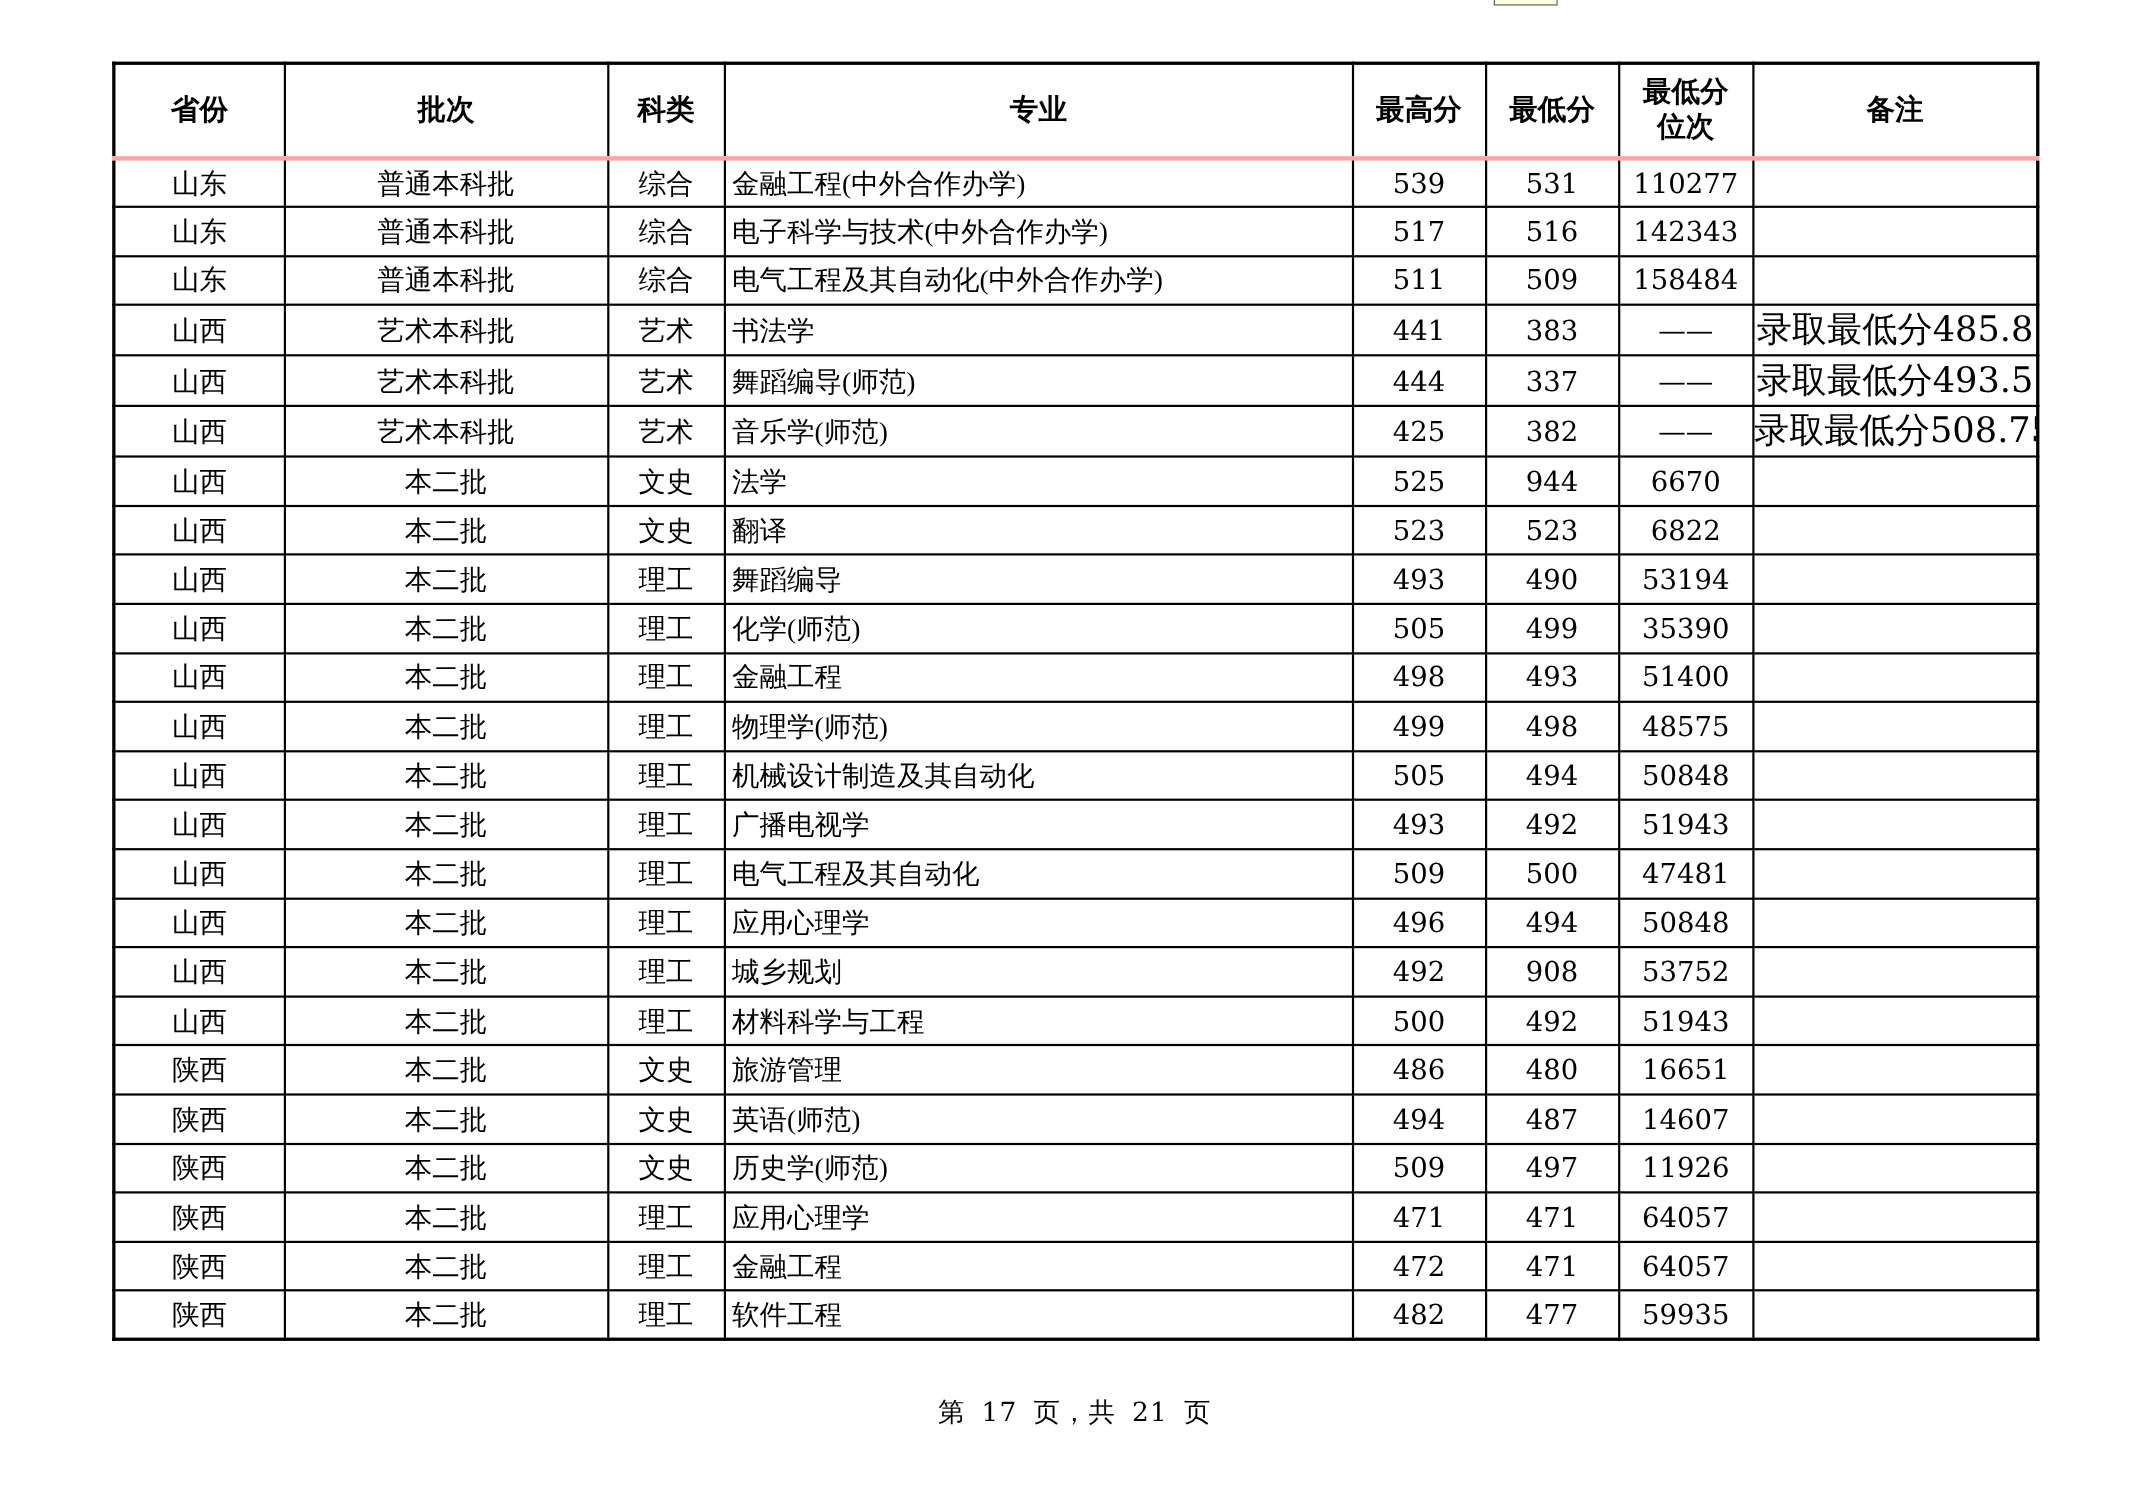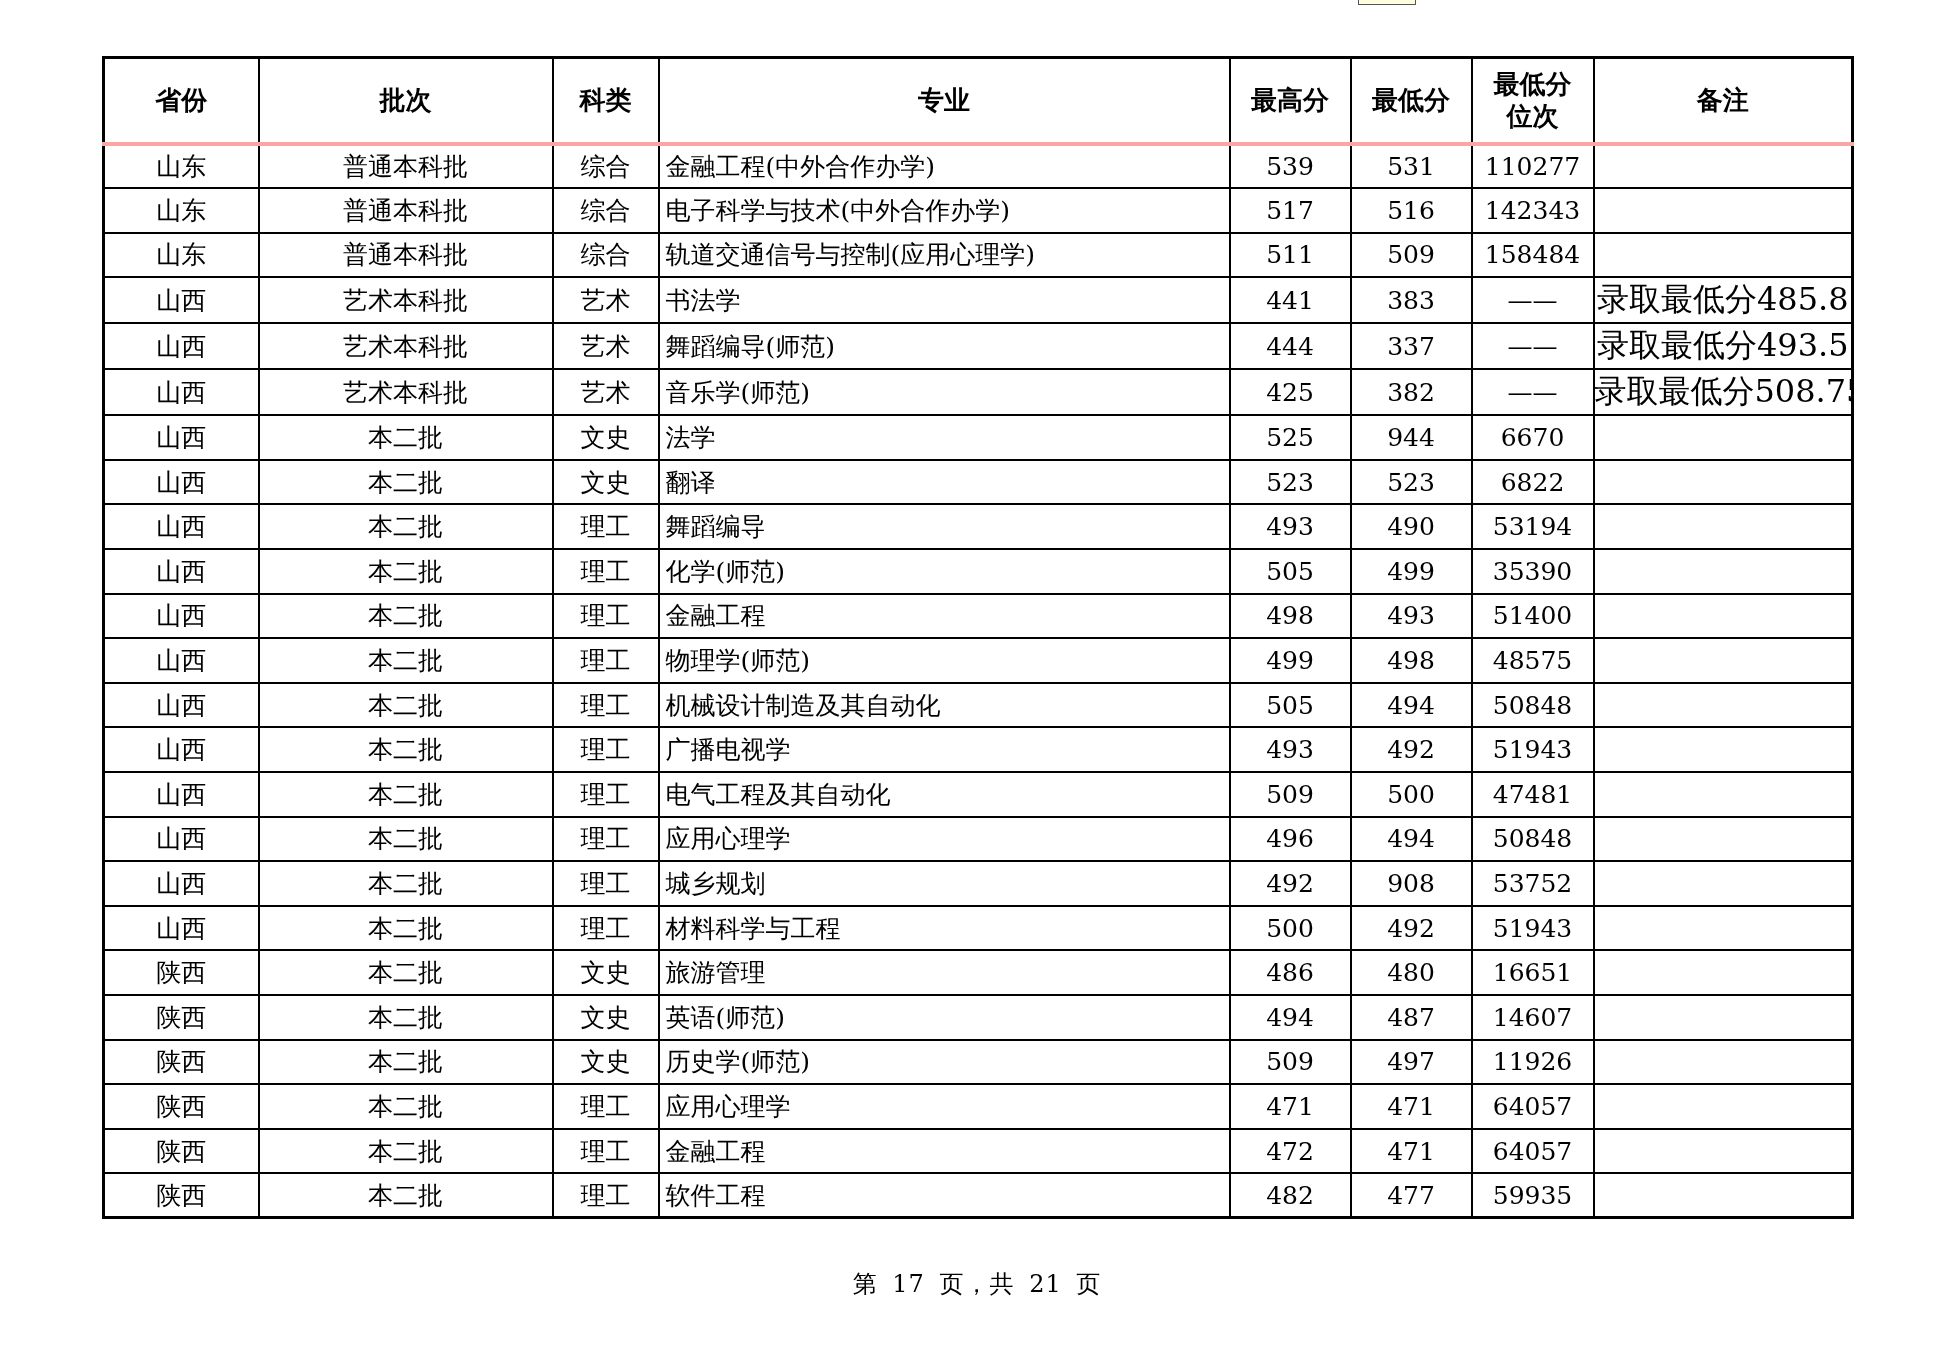--- a/index.html
+++ b/index.html
@@ -8,21 +8,21 @@
   .top-tag { position:absolute; left:1358px; top:-6px; width:58px; height:11px;
              background:#ffffe0; border:1.5px solid #555; box-sizing:border-box; }
   table.score { position:absolute; left:102px; top:56px; width:1749px;
                 border-collapse:collapse; table-layout:fixed; }
   table.score th, table.score td { border:2px solid #000; padding:0; box-sizing:border-box; }
   table.score { border:3px solid #000; }
   table.score thead th { height:86px; font-family:"DejaVu Sans","Liberation Sans",sans-serif;
                          font-weight:bold; font-size:26px; text-align:center; line-height:32px; }
   table.score thead tr { border-bottom:4px solid #fca5a5; }
   table.score tbody td { height:44.6px; font-size:25px; text-align:center; white-space:nowrap; overflow:hidden; }
-  table.score tbody td.major { text-align:left; padding-left:6px; }
+  table.score tbody td.major { text-align:left; padding-left:6px;font-family:Liberation Serif, serif; }
   table.score tbody td.note { text-align:center; font-size:32px; }
   .footer { position:absolute; left:0; width:1954px; top:1268px; text-align:center;
             font-size:24px; letter-spacing:1px; word-spacing:6px; }
 </style>
 </head>
 <body>
 
 <div class="top-tag"></div>
 
 <table class="score">
@@ -69,21 +69,21 @@
         <td class="major">电子科学与技术(中外合作办学)</td>
         <td>517</td>
         <td>516</td>
         <td>142343</td>
         <td class="note"></td>
       </tr>
       <tr>
         <td>山东</td>
         <td>普通本科批</td>
         <td>综合</td>
-        <td class="major">轨道交通信号与控制(应用心理学)</td>
+        <td class="major">电气工程及其自动化(中外合作办学)</td>
         <td>511</td>
         <td>509</td>
         <td>158484</td>
         <td class="note"></td>
       </tr>
       <tr>
         <td>山西</td>
         <td>艺术本科批</td>
         <td>艺术</td>
         <td class="major">书法学</td>

